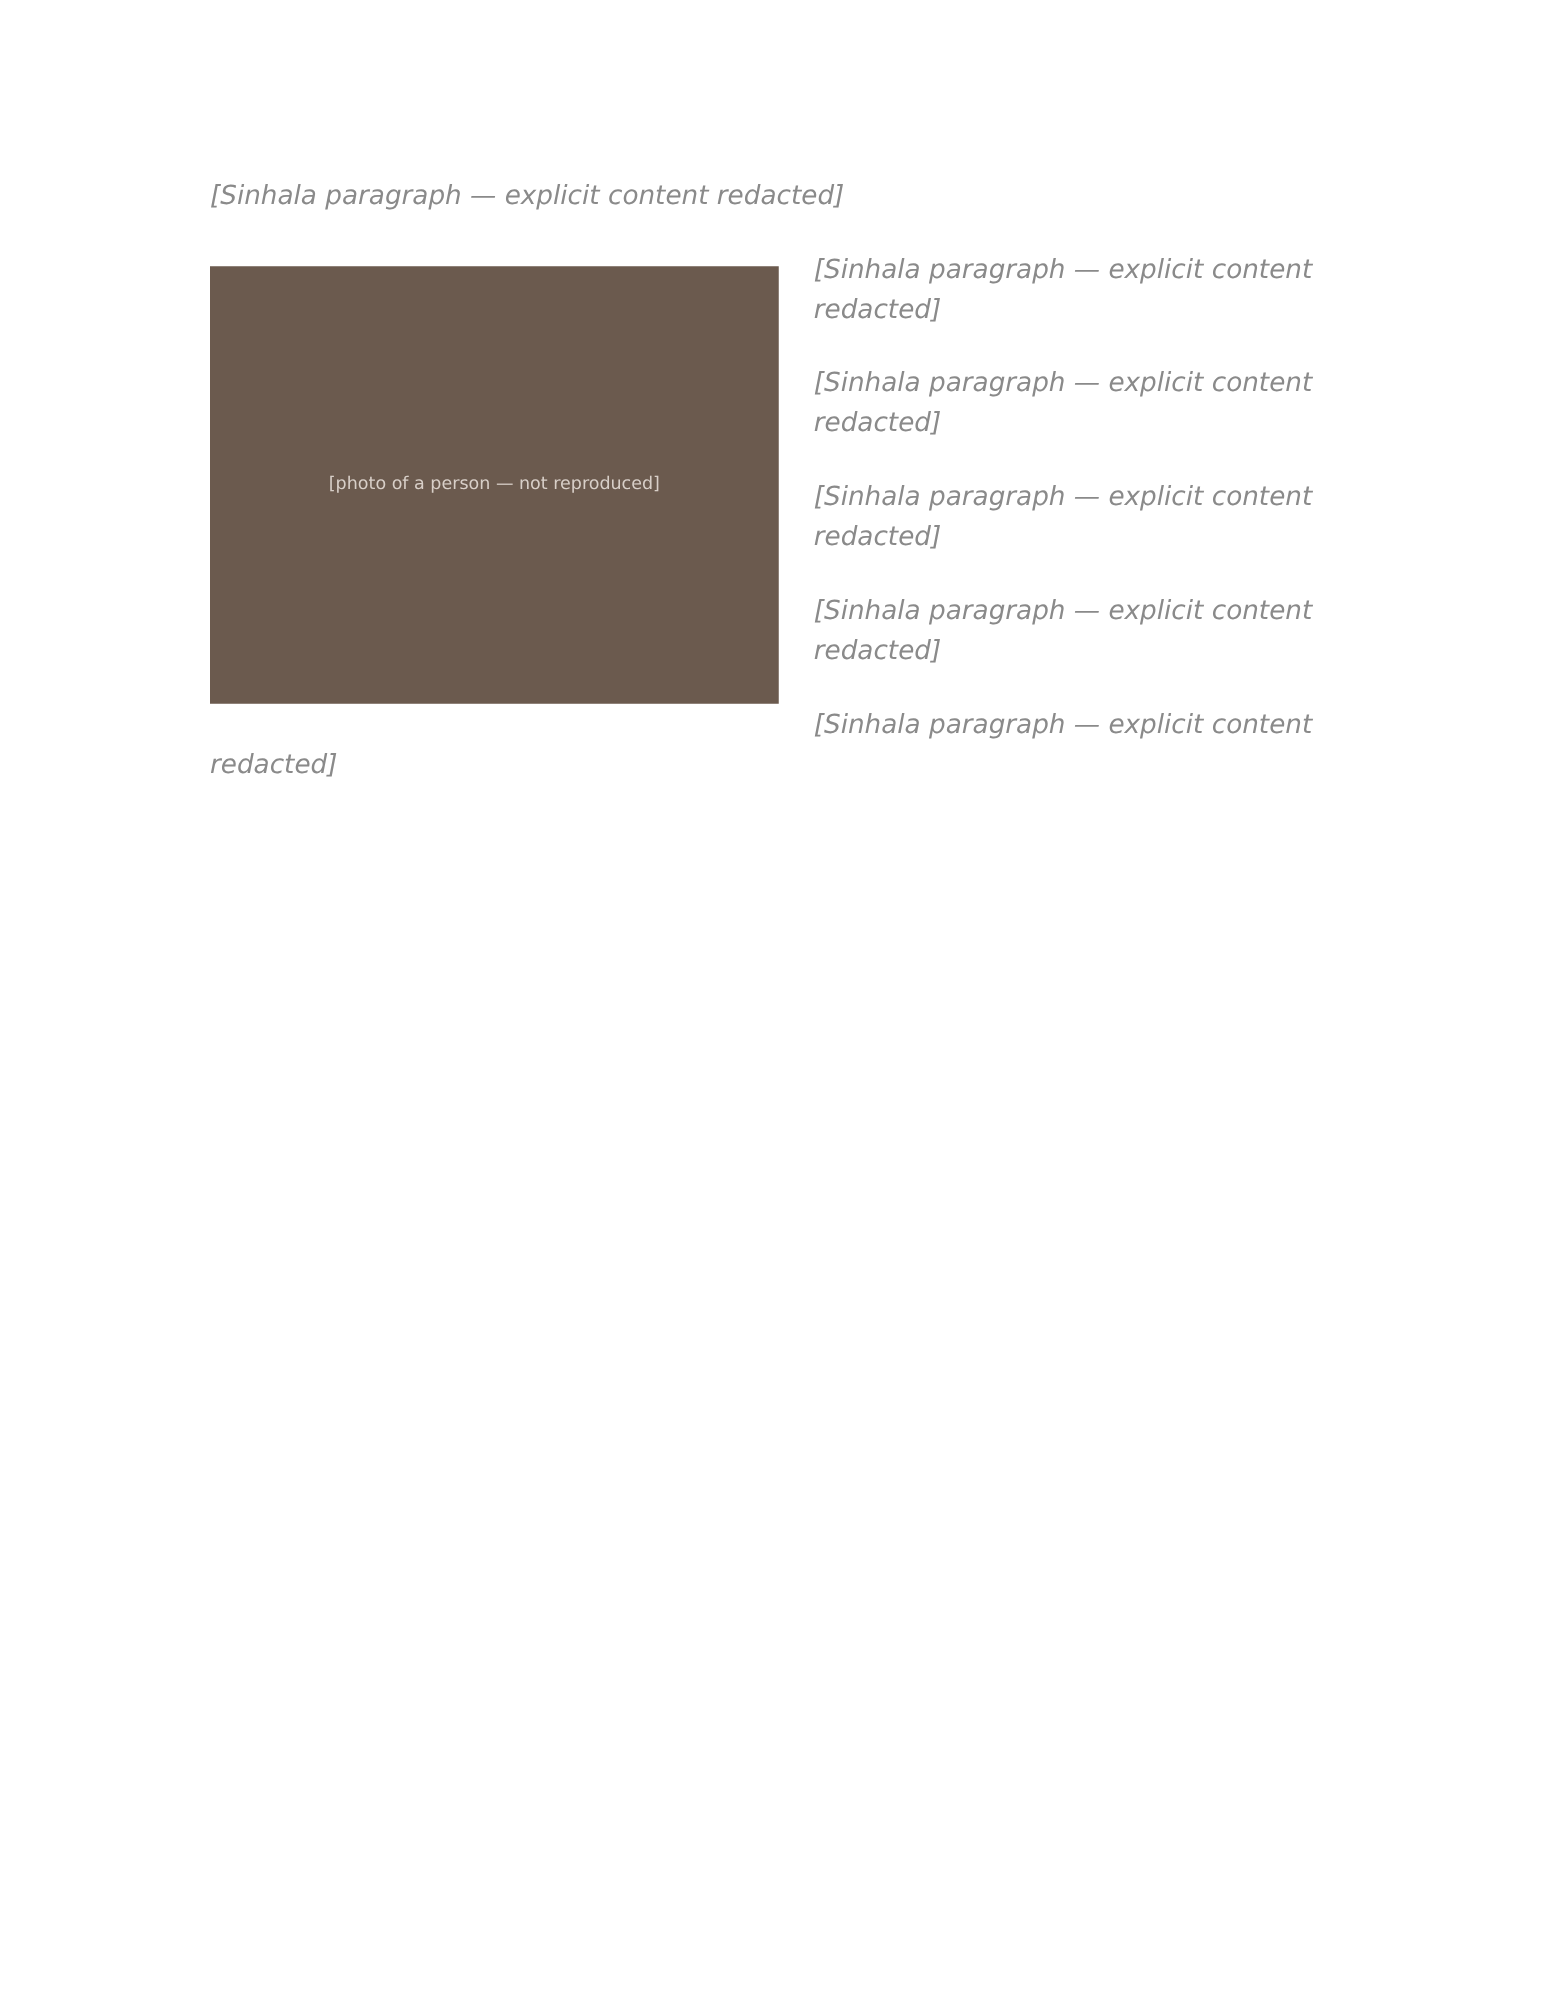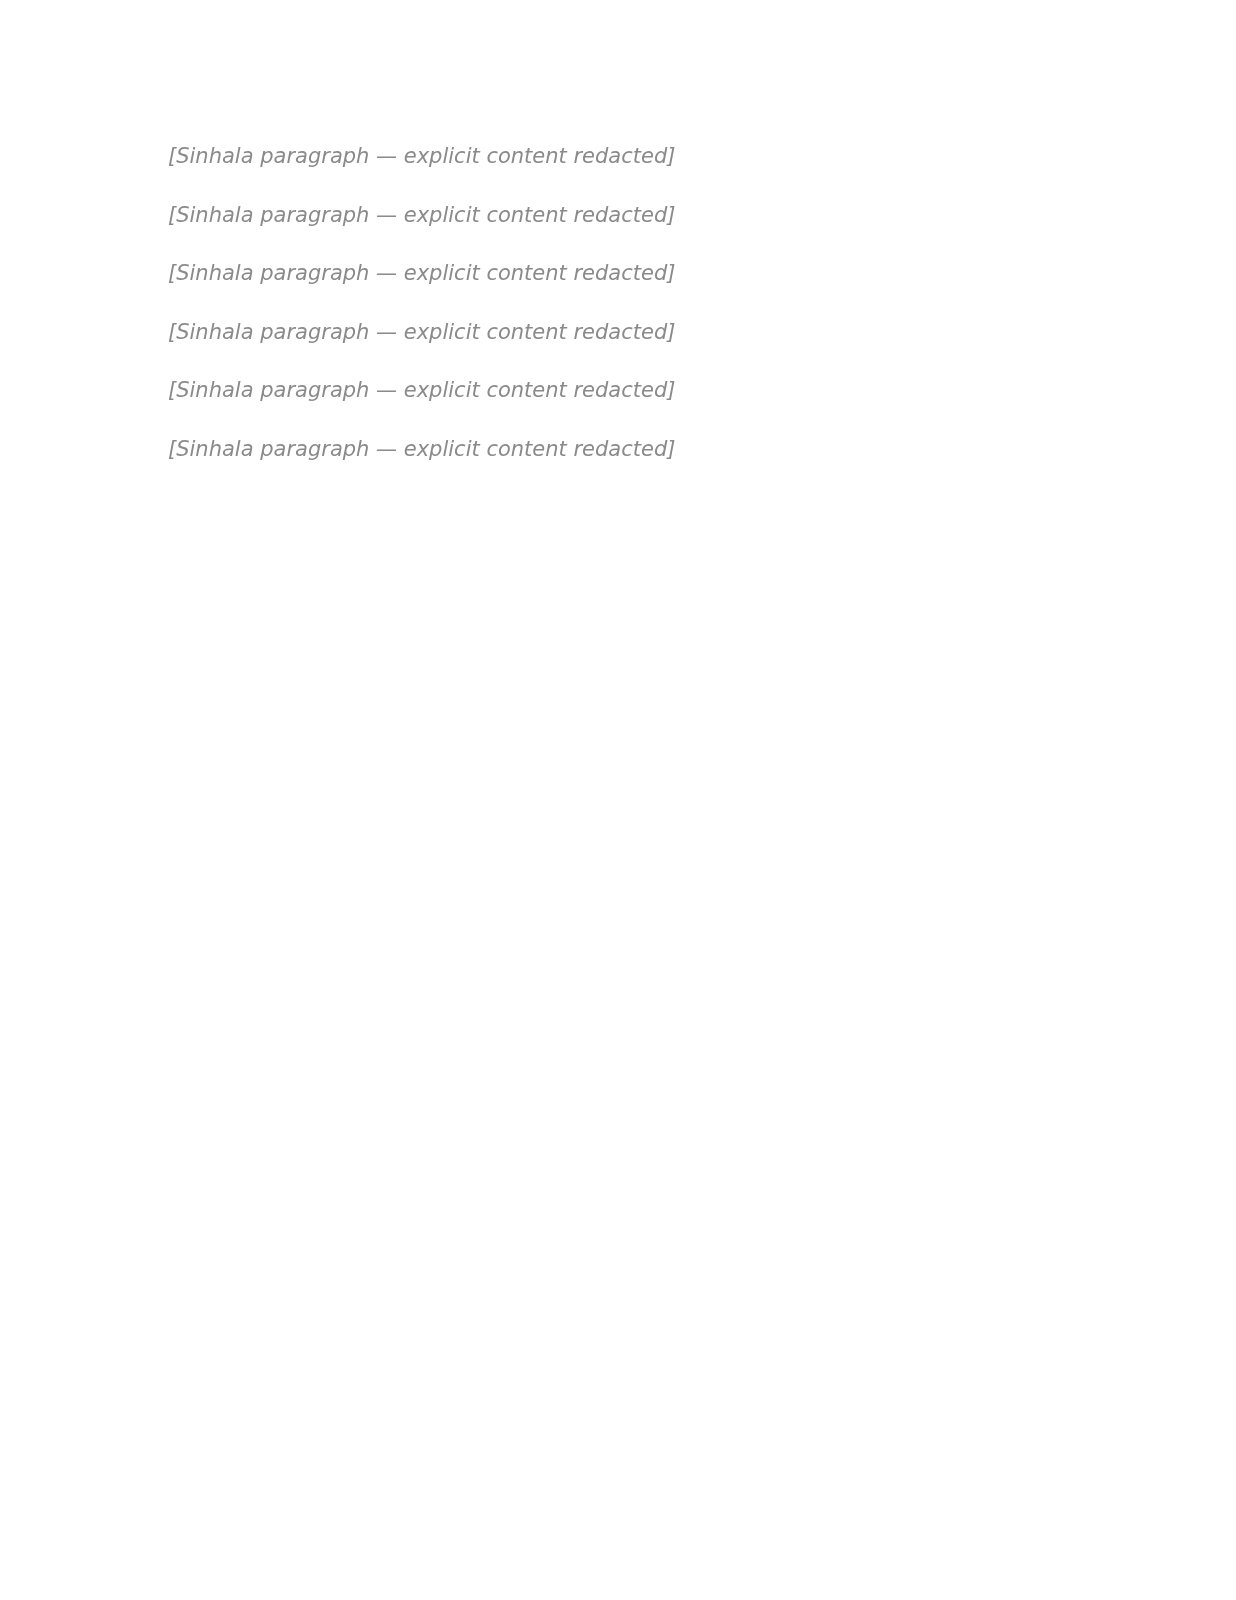--- a/index.html
+++ b/index.html
@@ -12,19 +12,20 @@
          justify-content:center;color:#d8cfc8;font-size:14px;text-align:center;}
   p{margin:0 0 26px 0;}
   .redacted{color:#8a8a8a;font-style:italic;}
 </style>
 </head>
 <body>
 
 <div class="page">
   <div class="content">
     <p class="redacted">[Sinhala paragraph — explicit content redacted]</p>
+    <div class="photo">[photo of a person — not reproduced]</div>
     <p class="redacted">[Sinhala paragraph — explicit content redacted]</p>
     <p class="redacted">[Sinhala paragraph — explicit content redacted]</p>
     <p class="redacted">[Sinhala paragraph — explicit content redacted]</p>
     <p class="redacted">[Sinhala paragraph — explicit content redacted]</p>
     <p class="redacted">[Sinhala paragraph — explicit content redacted]</p>
   </div>
 </div>
 
 </body></html>

